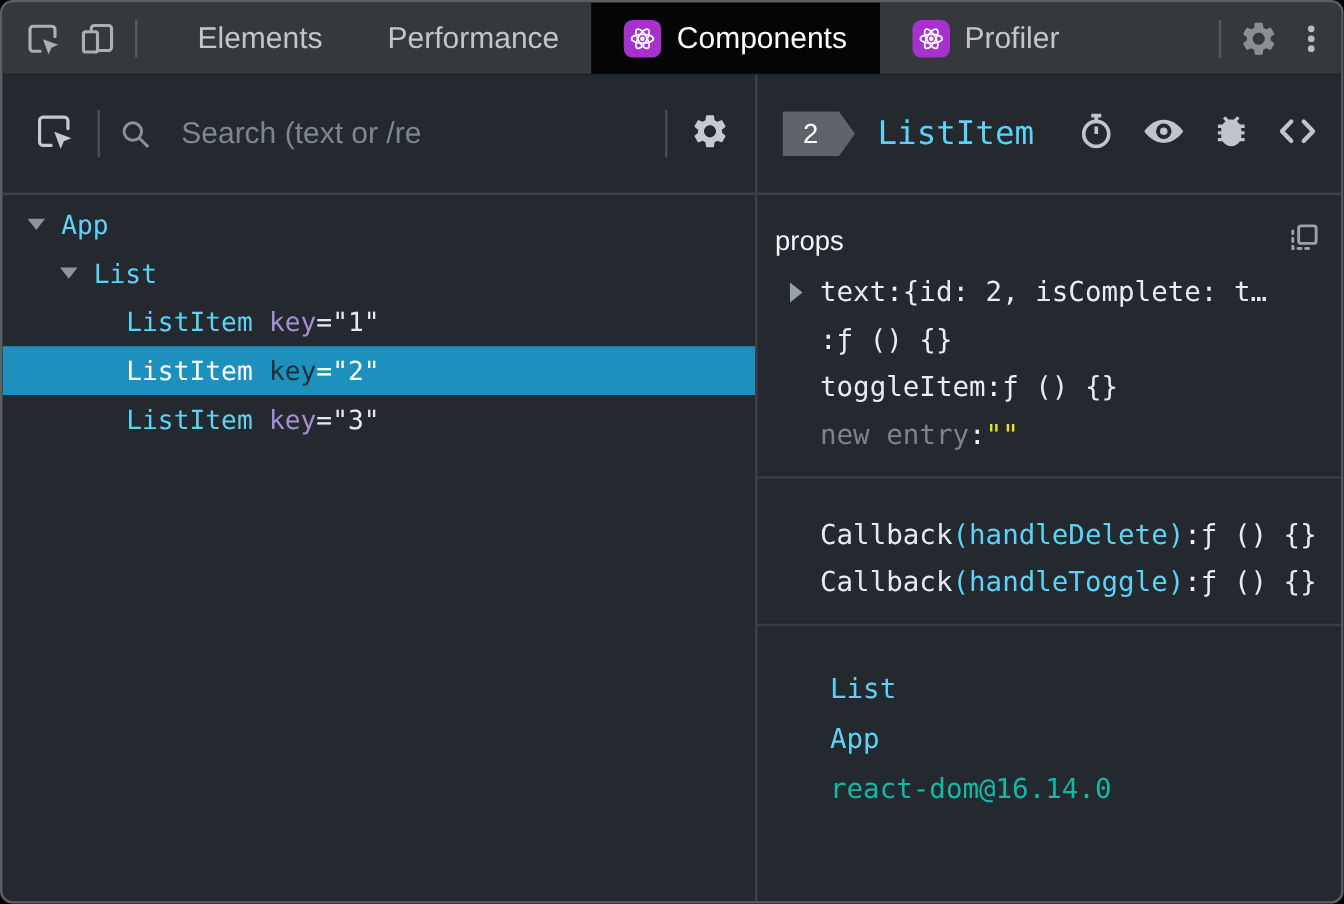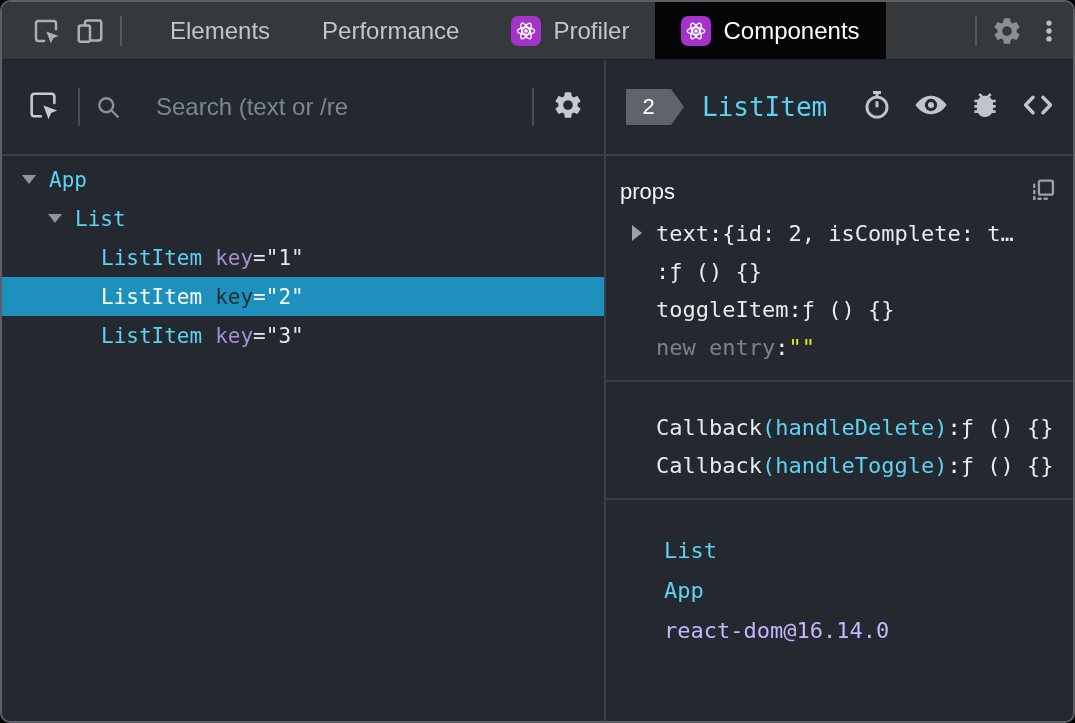--- a/index.html
+++ b/index.html
@@ -19,21 +19,21 @@
   .push-right{margin-left:auto;}
 
   
   .content{flex:1;display:flex;min-height:0;}
   .left{width:602px;flex:0 0 602px;border-right:2px solid #3a4048;display:flex;flex-direction:column;min-height:0;}
   .right{flex:1;display:flex;flex-direction:column;min-width:0;}
 
   
   .ltoolbar{height:94px;flex:0 0 94px;border-bottom:2px solid #3a4048;display:flex;align-items:center;padding:0 12px 0 24px;}
   .ltoolbar .vdiv2{width:2px;height:38px;background:#474d54;margin:0 14px 0 18px;}
-  .search-wrap{flex:1;display:flex;align-items:center;gap:32px;min-width:0;}
+  .search-wrap{flex:1;display:flex;align-items:center;gap:21px;min-width:0;}
   .search-input{flex:1;background:transparent;border:none;outline:none;font-family:"Liberation Sans",sans-serif;
                 font-size:24px;color:#e8eaed;min-width:0;}
   .search-input::placeholder{color:#7d858d;}
   .icon-btn{display:flex;align-items:center;justify-content:center;cursor:pointer;color:#c5cad0;}
 
   
   .tree{flex:1;padding-top:4px;font-family:"DejaVu Sans Mono",monospace;font-size:21px;overflow:hidden;}
   .trow{height:39px;display:flex;align-items:center;cursor:pointer;white-space:pre;}
   .twisty{width:27px;flex:0 0 27px;display:flex;align-items:center;}
   .caret-down{width:0;height:0;border-left:7px solid transparent;border-right:7px solid transparent;border-top:9px solid #8d949c;}
@@ -71,29 +71,29 @@
   .pname{color:#e8ebee;}
   .pname.dim{color:#7b828a;}
   .pcolon{color:#f2f4f6;}
   .pval{}
   .pval.yellow{color:#e8e423;}
   .fnlink{color:#5ed1f4;cursor:pointer;}
   .rb-rows{margin-top:10px;}
   .rbrow{height:40px;display:flex;align-items:center;padding-left:44px;
          font-family:"DejaVu Sans Mono",monospace;font-size:22px;white-space:pre;}
   .rblink{color:#5ed1f4;cursor:pointer;}
-  .rbtext{color:#c4b5fd;}
+  .rbtext{color:#14b8a6;}
 </style>
 </head>
 <body>
 
 <div class="stage">
  <div class="window">
 
-  <div class="topbar" style="padding-left:22px;">
+  <div class="topbar" style="padding-left:10px;">
     <div class="tb-btn">
       <span>
         <svg width="30" height="30" viewBox="0 0 24 24" fill="none" stroke="currentColor" stroke-width="2">
           <path d="M20 10.5V6a2 2 0 0 0-2-2H6a2 2 0 0 0-2 2v12a2 2 0 0 0 2 2h4.5" stroke-linecap="round"></path>
           <path d="M12.3 12.3 L15.9 22 L17.7 17.7 L22 15.9 Z" fill="currentColor" stroke="none"></path>
         </svg>
       </span>
     </div>
     <div class="tb-btn">
       <span>
@@ -103,42 +103,42 @@
         </svg>
       </span>
     </div>
     <div class="vdiv"></div>
 
     <div class="tab" style="margin-left:14px;">
       <span>Elements</span>
     </div>
     <div class="tab">
       <span>Performance</span>
+    </div>
+    <div class="tab active">
+      <span class="atom-badge">
+        <svg width="22" height="22" viewBox="0 0 24 24" fill="none" stroke="#fff" stroke-width="1.5">
+          <circle cx="12" cy="12" r="2" fill="#fff" stroke="none"></circle>
+          <ellipse cx="12" cy="12" rx="9.5" ry="3.8"></ellipse>
+          <ellipse cx="12" cy="12" rx="9.5" ry="3.8" transform="rotate(60 12 12)"></ellipse>
+          <ellipse cx="12" cy="12" rx="9.5" ry="3.8" transform="rotate(120 12 12)"></ellipse>
+        </svg>
+      </span>
+      <span>Components</span>
     </div>
     <div class="tab">
       <span class="atom-badge">
         <svg width="22" height="22" viewBox="0 0 24 24" fill="none" stroke="#fff" stroke-width="1.5">
           <circle cx="12" cy="12" r="2" fill="#fff" stroke="none"></circle>
           <ellipse cx="12" cy="12" rx="9.5" ry="3.8"></ellipse>
           <ellipse cx="12" cy="12" rx="9.5" ry="3.8" transform="rotate(60 12 12)"></ellipse>
           <ellipse cx="12" cy="12" rx="9.5" ry="3.8" transform="rotate(120 12 12)"></ellipse>
         </svg>
       </span>
       <span>Profiler</span>
-    </div>
-    <div class="tab active">
-      <span class="atom-badge">
-        <svg width="22" height="22" viewBox="0 0 24 24" fill="none" stroke="#fff" stroke-width="1.5">
-          <circle cx="12" cy="12" r="2" fill="#fff" stroke="none"></circle>
-          <ellipse cx="12" cy="12" rx="9.5" ry="3.8"></ellipse>
-          <ellipse cx="12" cy="12" rx="9.5" ry="3.8" transform="rotate(60 12 12)"></ellipse>
-          <ellipse cx="12" cy="12" rx="9.5" ry="3.8" transform="rotate(120 12 12)"></ellipse>
-        </svg>
-      </span>
-      <span>Components</span>
     </div>
 
     <div class="vdiv push-right"></div>
     <div class="tb-btn" style="color:#8a8f93;">
       <span>
         <svg width="32" height="32" viewBox="0 0 24 24" fill="currentColor">
           <path d="M19.14 12.94c.04-.3.06-.61.06-.94s-.02-.64-.07-.94l2.03-1.58c.18-.14.23-.41.12-.61l-1.92-3.32c-.12-.22-.37-.29-.59-.22l-2.39.96c-.5-.38-1.03-.7-1.62-.94l-.36-2.54c-.04-.24-.24-.41-.48-.41h-3.84c-.24 0-.43.17-.47.41l-.36 2.54c-.59.24-1.13.57-1.62.94l-2.39-.96c-.22-.08-.47 0-.59.22L2.74 8.87c-.12.21-.08.47.12.61l2.03 1.58c-.05.3-.09.63-.09.94s.02.64.07.94l-2.03 1.58c-.18.14-.23.41-.12.61l1.92 3.32c.12.22.37.29.59.22l2.39-.96c.5.38 1.03.7 1.62.94l.36 2.54c.05.24.24.41.48.41h3.84c.24 0 .44-.17.47-.41l.36-2.54c.59-.24 1.13-.56 1.62-.94l2.39.96c.22.08.47 0 .59-.22l1.92-3.32c.12-.22.07-.47-.12-.61l-2.01-1.58zM12 15.6c-1.98 0-3.6-1.62-3.6-3.6s1.62-3.6 3.6-3.6 3.6 1.62 3.6 3.6-1.62 3.6-3.6 3.6z"></path>
         </svg>
       </span>
     </div>

